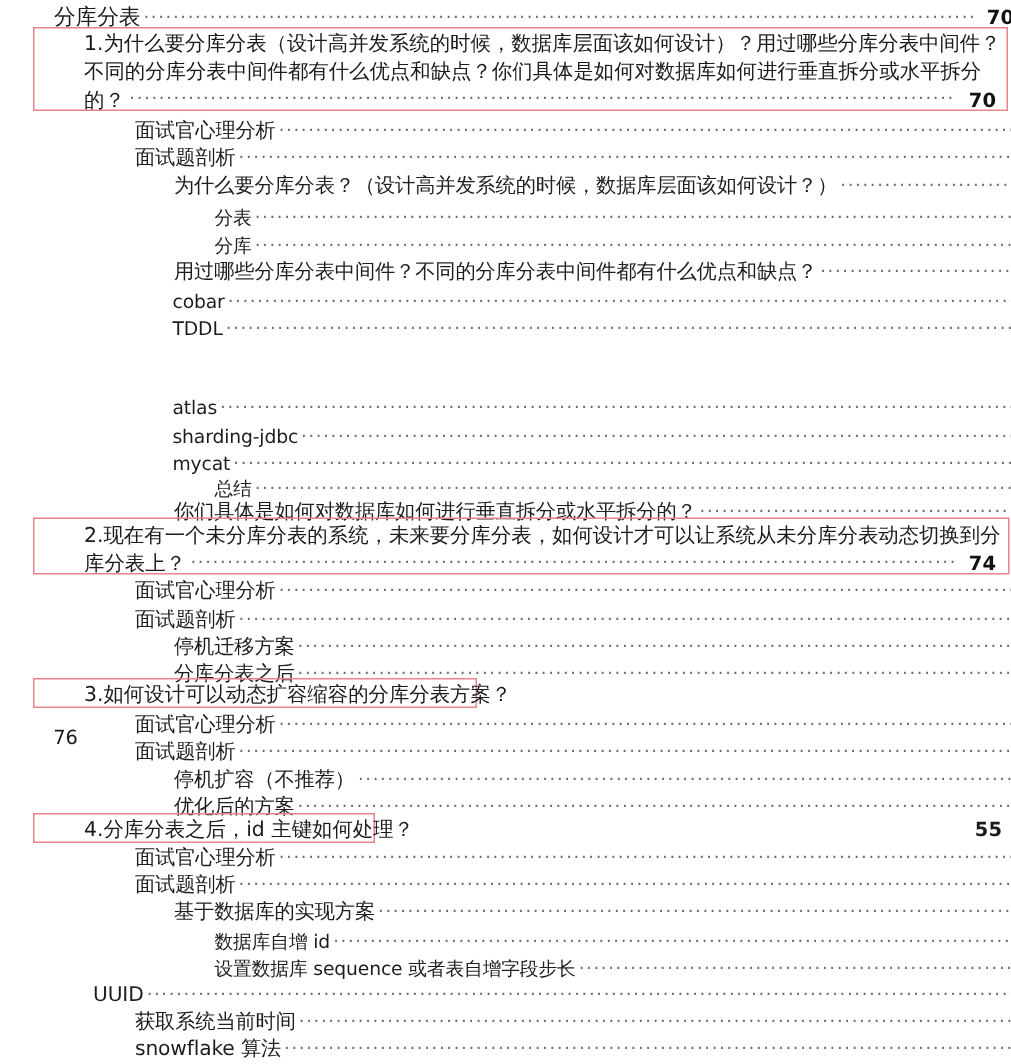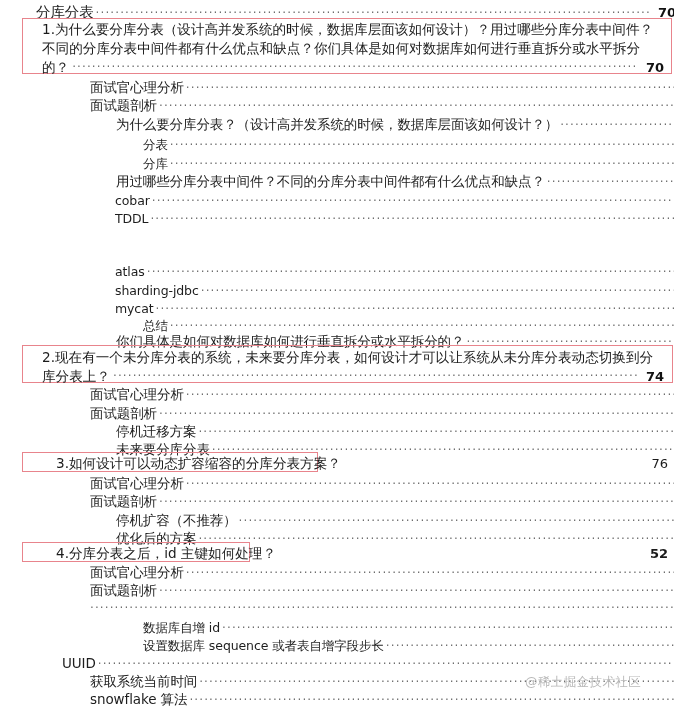--- a/index.html
+++ b/index.html
@@ -80,21 +80,21 @@
     background: transparent;
     pointer-events: none;
   }
   
   .qblock {
     position: absolute;
     box-sizing: border-box;
     font-size: 13.6px;
     line-height: 19px;
     color: #1b1b1b;
-    padding-left: 14px;
+    padding-left: 28px;
     padding-right: 4px;
     white-space: normal;
     word-break: break-all;
   }
   .qpara {
     display: block;
     text-indent: 0;
   }
   .qtail {
     display: flex;
@@ -272,27 +272,27 @@
 
   </div>
 
   <div class="row lv3" style="top:423px;">
     <span class="txt cjk">停机迁移方案</span>
     <span class="dots"></span>
 
   </div>
 
   <div class="row lv3" style="top:441px;">
-    <span class="txt cjk">未来要分库分表</span>
+    <span class="txt cjk">分库分表之后</span>
     <span class="dots"></span>
 
   </div>
 
   <div class="boxed" style="left:22px; top:452px; width:296px; height:20px;"></div>
-  <div class="qsingle" style="left:0px; top:454px; width:674px;">
+  <div class="qsingle" style="left:0px; top:454px; width:674px;flex-direction:column;">
     <span class="qtext cjk">3.如何设计可以动态扩容缩容的分库分表方案？</span>
     <span class="dots" style="flex:1 1 auto;overflow:hidden;position:relative;height:12px;margin:0 6px 0 8px;"></span>
     <span class="pg" style="flex:0 0 auto;width:24px;text-align:right;font-weight:400;font-size:13px;padding-right:6px;">76</span>
   </div>
 
   <div class="row lv2" style="top:475px;">
     <span class="txt cjk">面试官心理分析</span>
     <span class="dots"></span>
 
   </div>
@@ -312,36 +312,37 @@
   <div class="row lv3" style="top:530px;">
     <span class="txt cjk">优化后的方案</span>
     <span class="dots"></span>
 
   </div>
 
   <div class="boxed" style="left:22px; top:542px; width:228px; height:20px;"></div>
   <div class="qsingle" style="left:0px; top:544px; width:674px;">
     <span class="qtext cjk">4.分库分表之后，id 主键如何处理？</span>
     <span class="dots" style="flex:1 1 auto;overflow:hidden;position:relative;height:12px;margin:0 6px 0 8px;"></span>
-    <span class="pg" style="flex:0 0 auto;width:24px;text-align:right;font-weight:700;font-size:13px;padding-right:6px;">52</span>
+    <span class="pg" style="flex:0 0 auto;width:24px;text-align:right;font-weight:700;font-size:13px;padding-right:6px;">55</span>
   </div>
 
   <div class="row lv2" style="top:564px;">
     <span class="txt cjk">面试官心理分析</span>
     <span class="dots"></span>
 
   </div>
 
   <div class="row lv2" style="top:582px;">
     <span class="txt cjk">面试题剖析</span>
     <span class="dots"></span>
 
   </div>
 
   <div class="row lv3" style="top:600px;">
+    <span class="txt cjk">基于数据库的实现方案</span>
     <span class="dots"></span>
 
   </div>
 
   <div class="row lv4" style="top:619px;">
     <span class="txt cjk">数据库自增 id</span>
     <span class="dots"></span>
 
   </div>
 
@@ -362,15 +363,14 @@
     <span class="dots"></span>
 
   </div>
 
   <div class="row lv2" style="top:691px;">
     <span class="txt cjk">snowflake 算法</span>
     <span class="dots"></span>
 
   </div>
 
-  <div class="watermark" style="left:525px; top:674px;">@稀土掘金技术社区</div>
 
 </div>
 
 </body></html>

